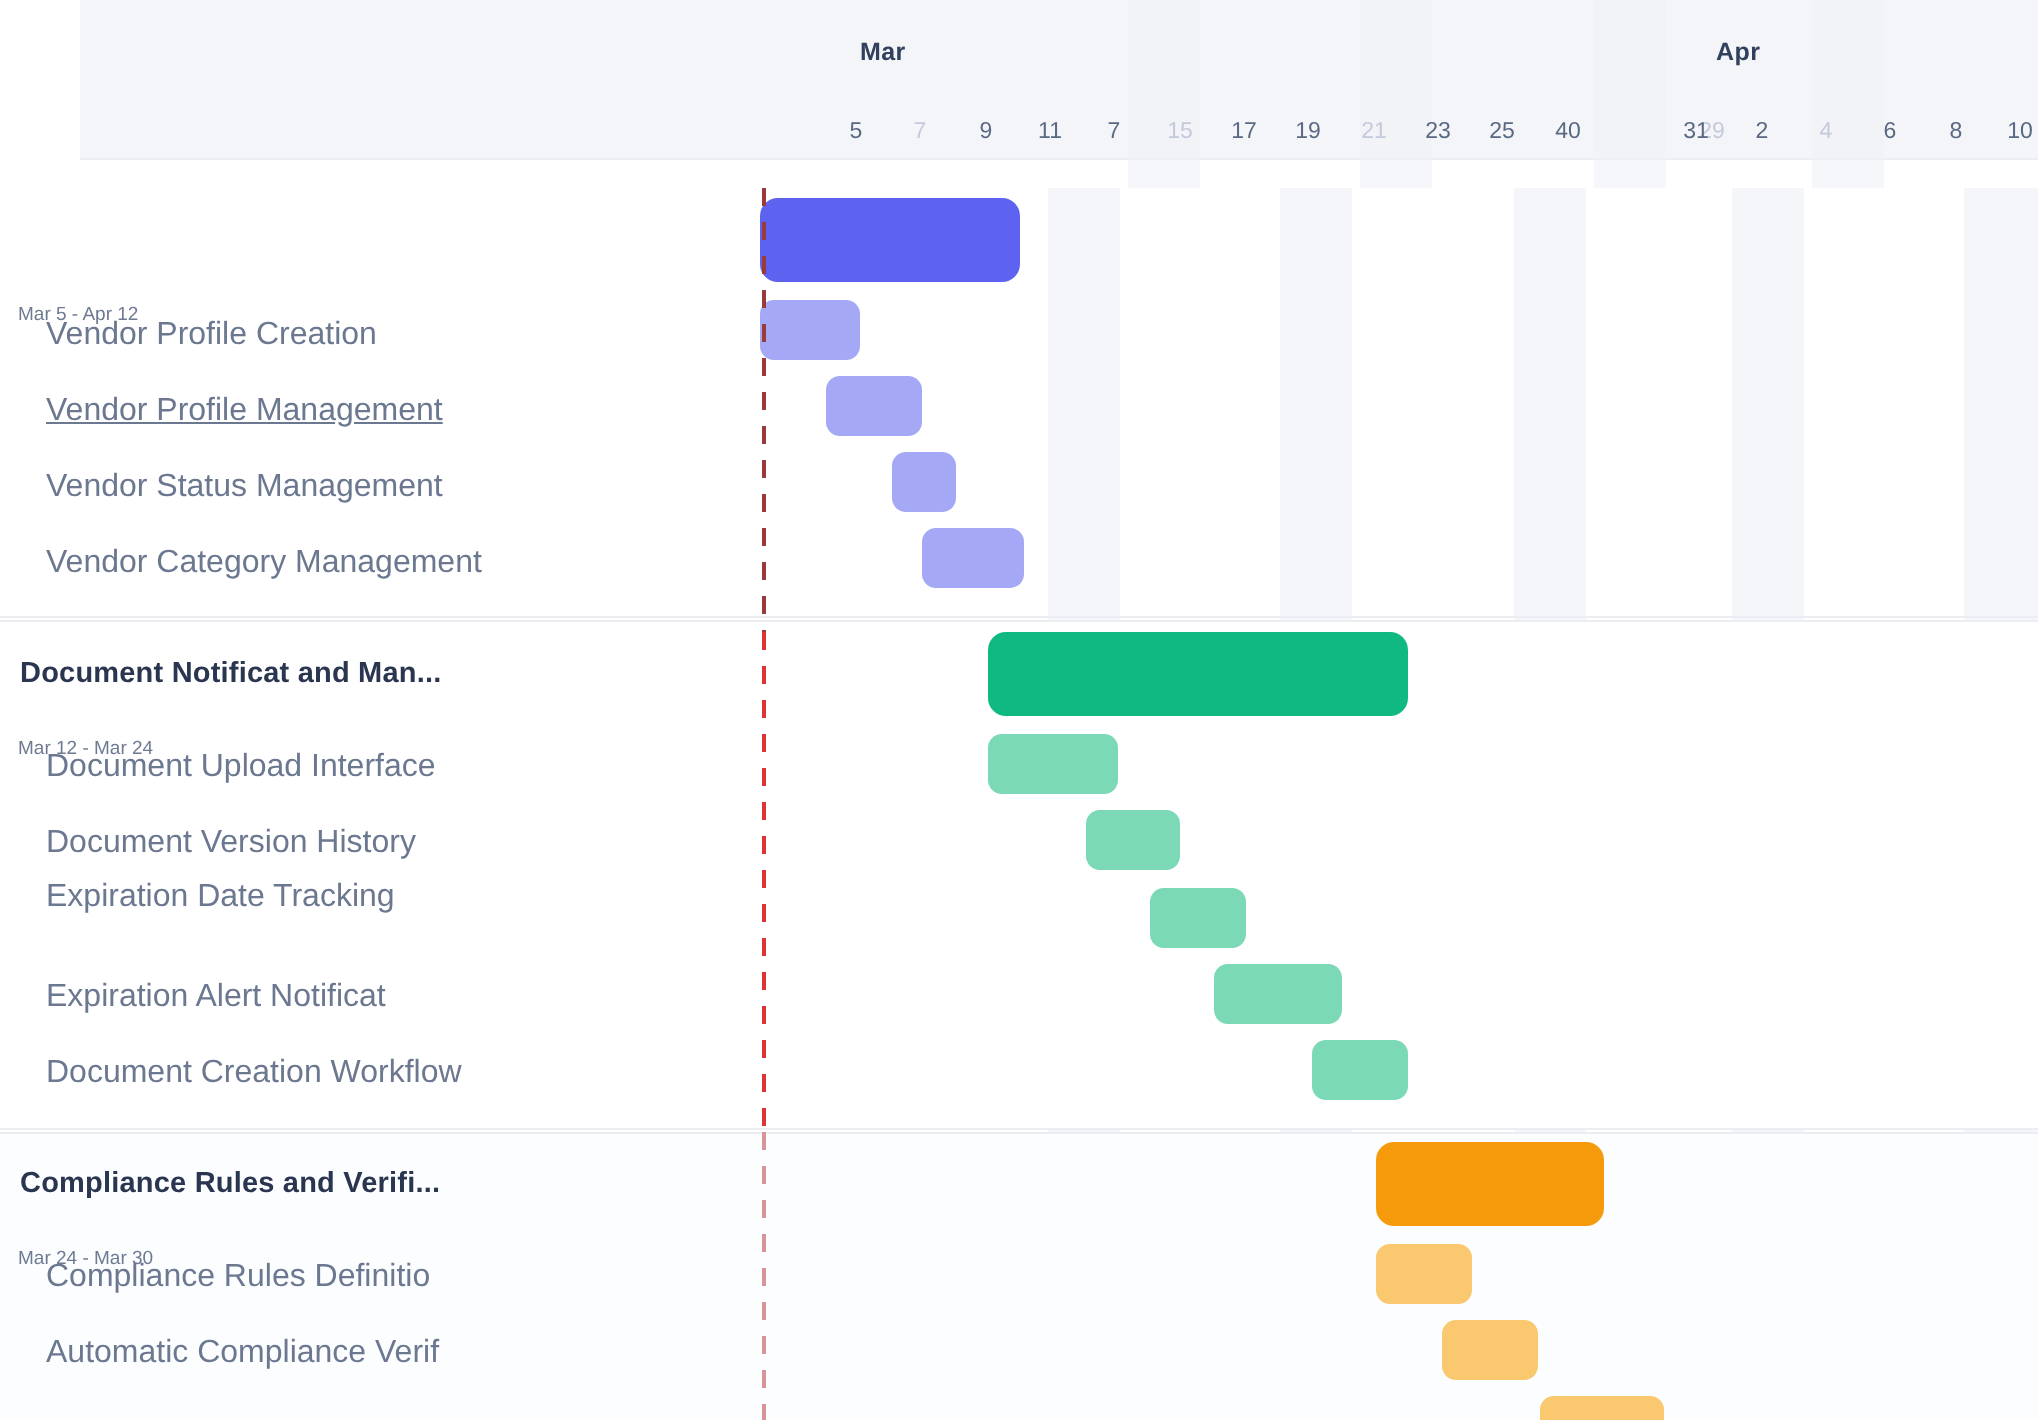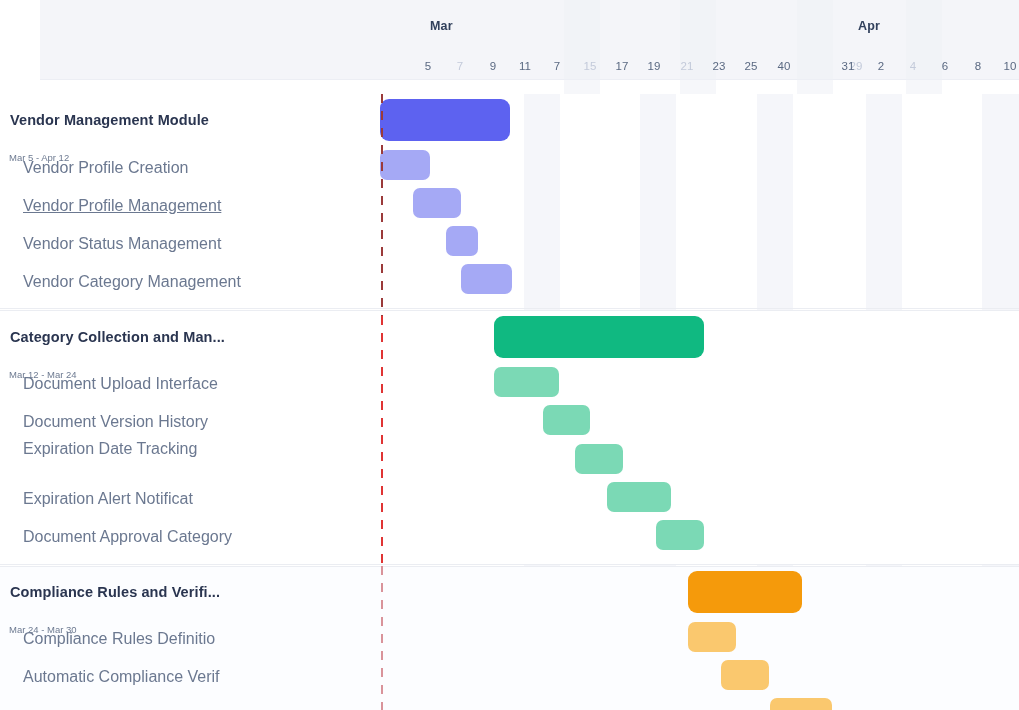--- a/index.html
+++ b/index.html
@@ -125,33 +125,32 @@
         <div class="day-tick" style="left: 841px;">2</div>
         <div class="day-tick weekend" style="left: 873px;">4</div>
         <div class="day-tick" style="left: 905px;">6</div>
         <div class="day-tick" style="left: 938px;">8</div>
         <div class="day-tick" style="left: 970px;">10</div>
         <div class="day-tick weekend" style="left: 1002px;">12</div>
       </div>
   </div>
 
   <div class="task-pane" id="task-pane">
-      <div class="group-title" style="top: 18px;">Vendor Management Module</div>
       <div class="group-range" style="top: 58px;">Mar 5 - Apr 12</div>
       <div class="task-label" style="top: 65px;">Vendor Profile Creation</div>
       <div class="task-label" style="top: 103px; text-decoration: underline;">Vendor Profile Management</div>
       <div class="task-label" style="top: 141px;">Vendor Status Management</div>
       <div class="task-label" style="top: 179px;">Vendor Category Management</div>
-      <div class="group-title" style="top: 235px;">Category Collection and Man...</div>
+      <div class="group-title" style="top: 235px;">Document Notificat and Man...</div>
       <div class="group-range" style="top: 275px;">Mar 12 - Mar 24</div>
       <div class="task-label" style="top: 281px;">Document Upload Interface</div>
       <div class="task-label" style="top: 319px;">Document Version History</div>
       <div class="task-label" style="top: 346px;">Expiration Date Tracking</div>
       <div class="task-label" style="top: 396px;">Expiration Alert Notificat</div>
-      <div class="task-label" style="top: 434px;">Document Approval Category</div>
+      <div class="task-label" style="top: 434px;">Document Creation Workflow</div>
       <div class="group-title" style="top: 490px;">Compliance Rules and Verifi...</div>
       <div class="group-range" style="top: 530px;">Mar 24 - Mar 30</div>
       <div class="task-label" style="top: 536px;">Compliance Rules Definitio</div>
       <div class="task-label" style="top: 574px;">Automatic Compliance Verif</div>
     </div>
 
   <div class="bars-layer" id="bars-layer">
       <div class="bar group" style="left: 380px; top: 5px; width: 130px; background: rgb(93, 98, 240);"></div>
       <div class="bar child" style="left: 380px; top: 56px; width: 50px; background: rgb(165, 169, 245);"></div>
       <div class="bar child" style="left: 413px; top: 94px; width: 48px; background: rgb(165, 169, 245);"></div>

